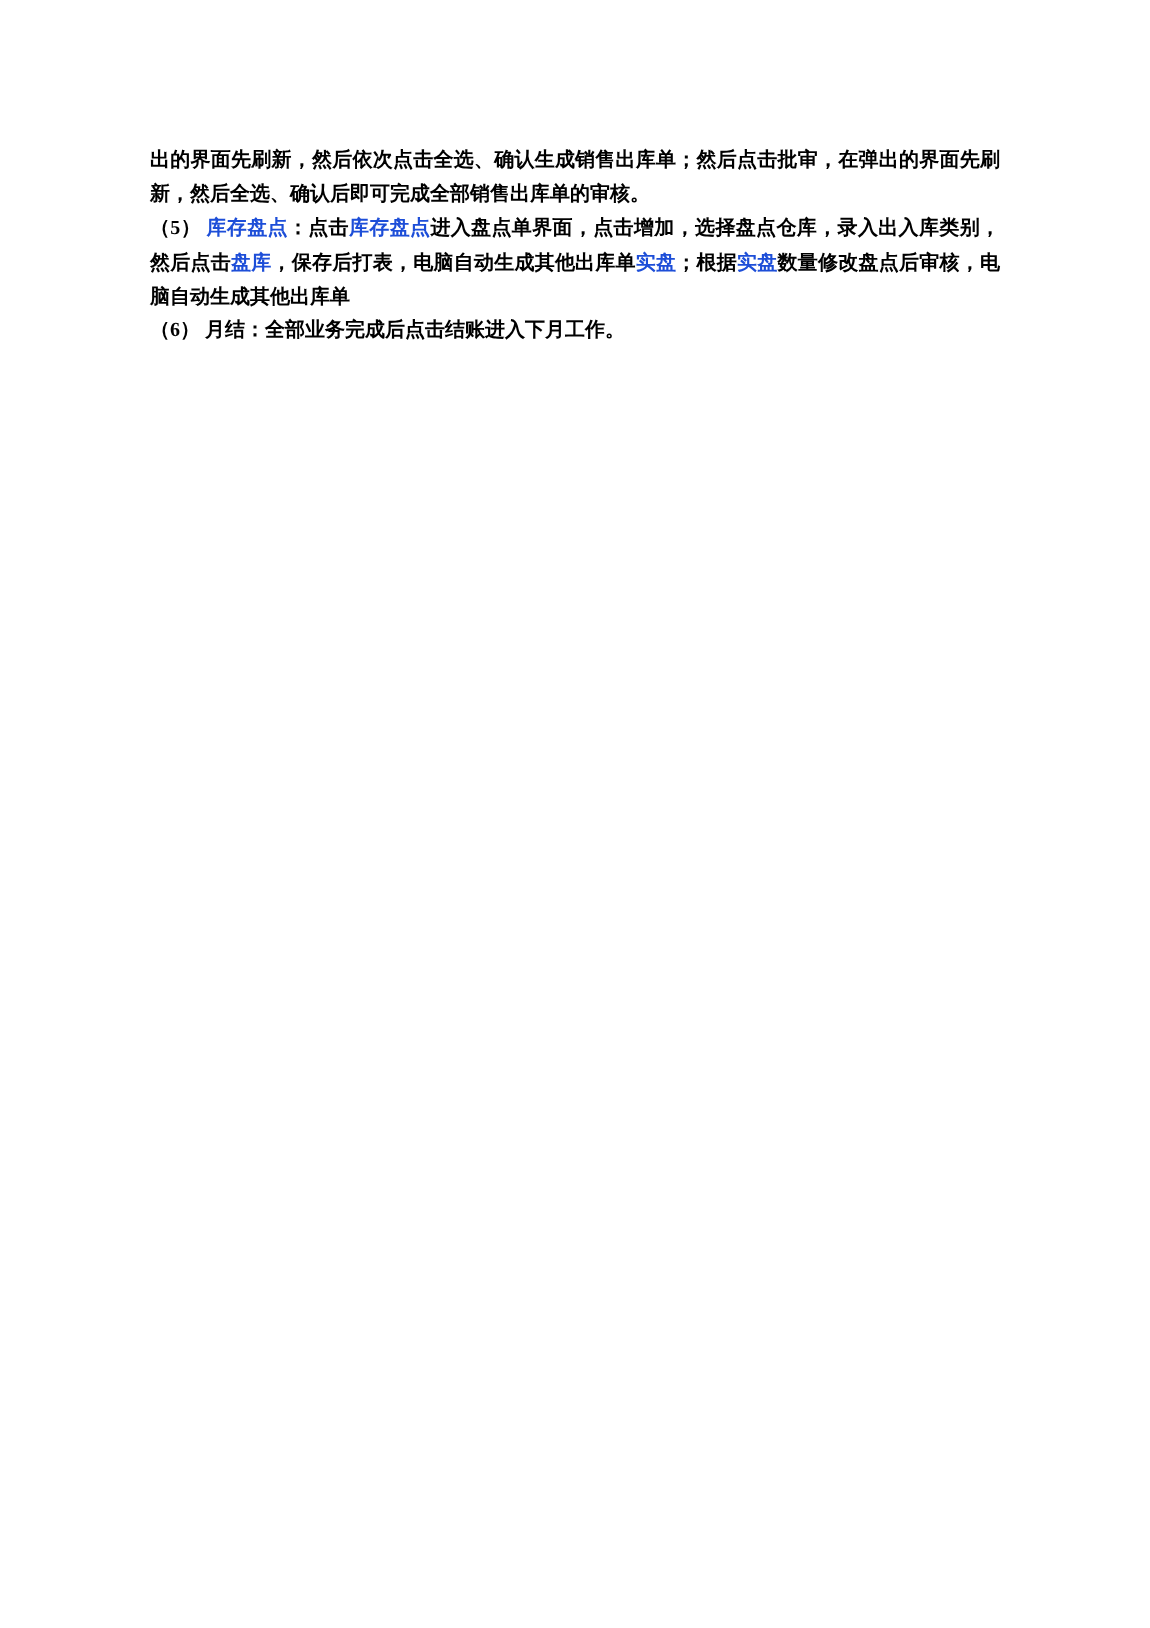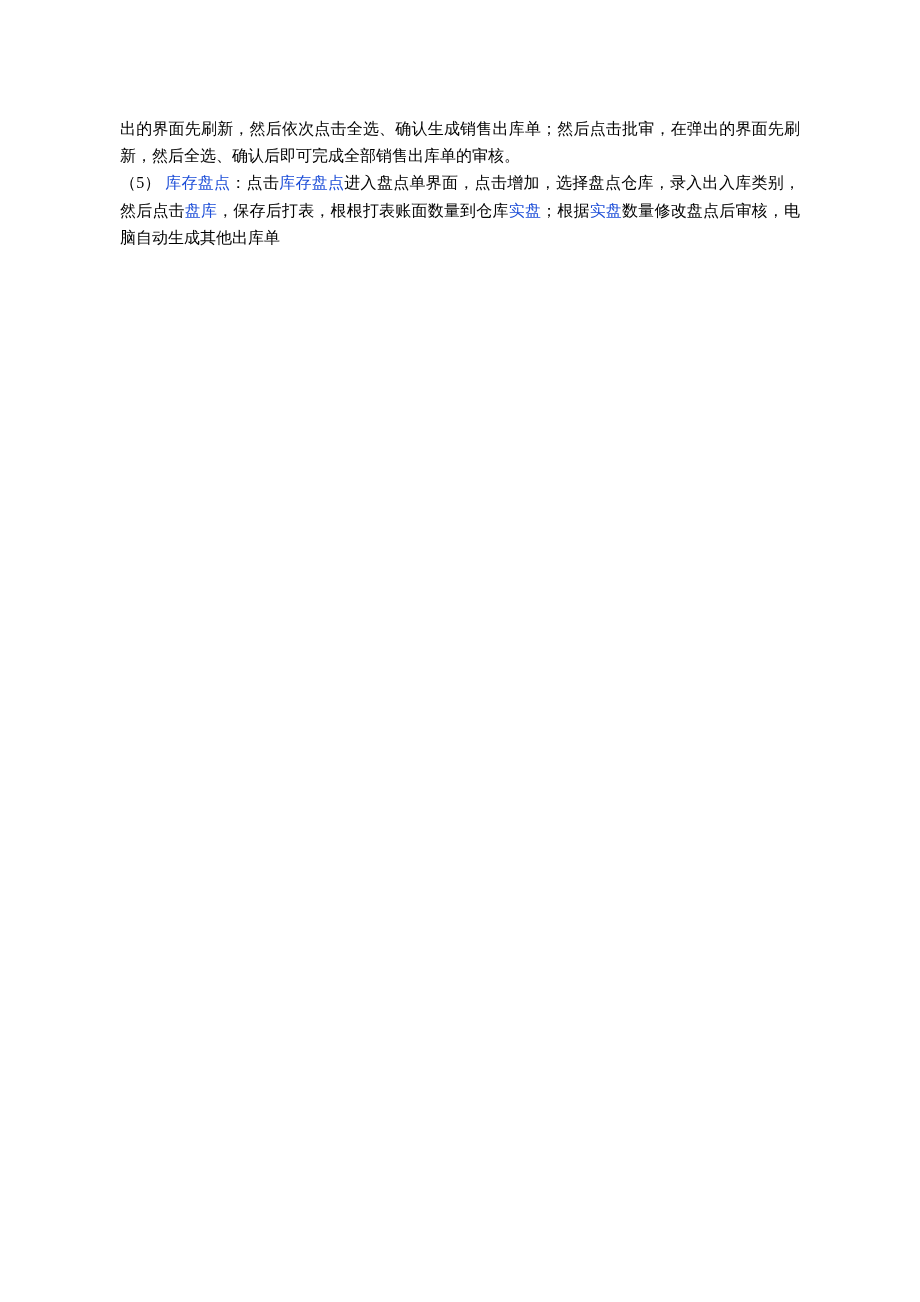--- a/index.html
+++ b/index.html
@@ -1,18 +1,19 @@
 <!DOCTYPE html>
 <html><head>
   <meta charset="utf-8">
   <style>
     * {
       margin: 0;
       padding: 0;
       box-sizing: border-box;
+      font-weight: bold;
     }
     body {
       width: 920px;
       height: 1302px;
       background: #ffffff;
       font-family: "SimSun", "宋体", serif;
       font-size: 16px;
       line-height: 1.7;
       color: #000000;
       padding: 115px 120px 0 120px;
@@ -31,15 +32,18 @@
     }
   </style>
 </head>
 <body>
 
 <div class="content">
   <p class="paragraph">
     <span>出的界面先刷新，然后依次点击全选、确认生成销售出库单；然后点击批审，在弹出的界面先刷新，然后全选、确认后即可完成全部销售出库单的审核。</span>
   </p>
   <p class="paragraph">
-    <span class="num-marker">（5） </span><span class="link">库存盘点</span><span>：点击</span><span class="link">库存盘点</span><span>进入盘点单界面，点击增加，选择盘点仓库，录入出入库类别，然后点击</span><span class="link">盘库</span><span>，保存后打表，根根打表账面数量到仓库</span><span class="link">实盘</span><span>；根据</span><span class="link">实盘</span><span>数量修改盘点后审核，电脑自动生成其他出库单</span>
+    <span class="num-marker">（5） </span><span class="link">库存盘点</span><span>：点击</span><span class="link">库存盘点</span><span>进入盘点单界面，点击增加，选择盘点仓库，录入出入库类别，然后点击</span><span class="link">盘库</span><span>，保存后打表，电脑自动生成其他出库单</span><span class="link">实盘</span><span>；根据</span><span class="link">实盘</span><span>数量修改盘点后审核，电脑自动生成其他出库单</span>
+  </p>
+  <p class="paragraph">
+    <span class="num-marker">（6） </span><span>月结：全部业务完成后点击结账进入下月工作。</span>
   </p>
 </div>
 
 </body></html>

